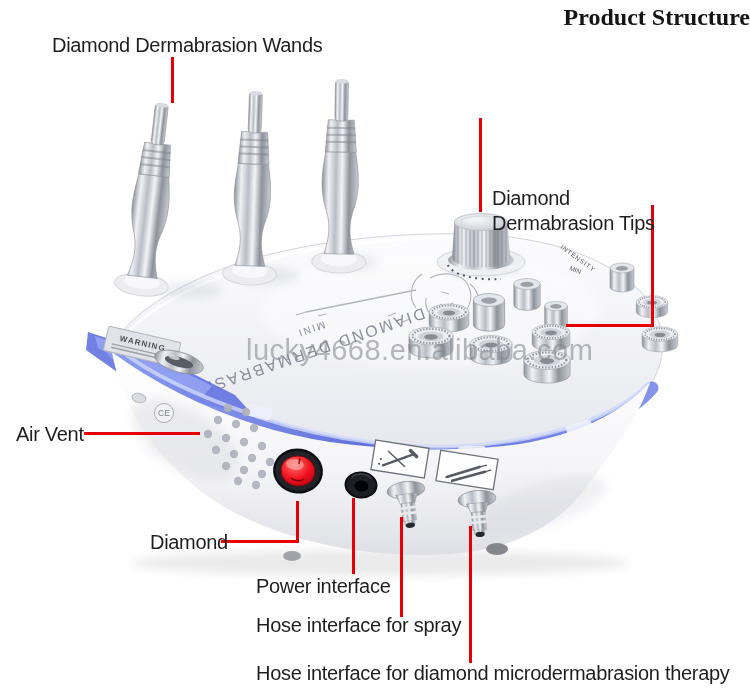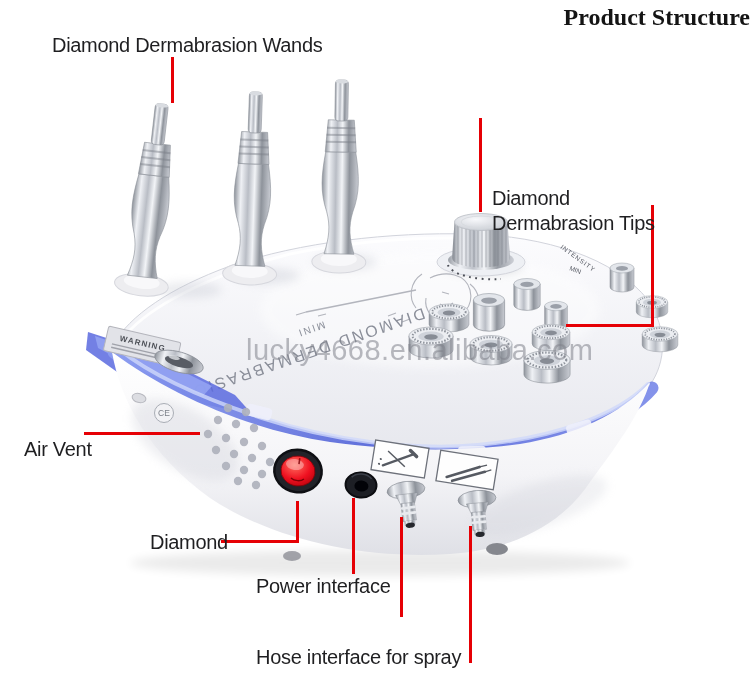--- a/index.html
+++ b/index.html
@@ -269,18 +269,19 @@
   <div class="rline hline" style="left:221px;top:540px;width:78px;"></div>
   <div class="rline vline" style="left:296px;top:501px;height:42px;"></div>
   <div class="rline vline" style="left:352px;top:498px;height:76px;"></div>
   <div class="rline vline" style="left:400px;top:517px;height:100px;"></div>
   <div class="rline vline" style="left:469px;top:526px;height:137px;"></div>
 
   <h1 class="title">Product Structure</h1>
 
   <div class="label" style="left:8px;top:33px;margin-left:44px;">Diamond Dermabrasion Wands</div>
   <div class="label" style="left:492px;top:155px;width:205px;margin-top:31px;">Diamond Dermabrasion Tips</div>
-  <div class="label" style="left:24px;top:422px;margin-top:15px;">Air Vent</div>
+  <div class="label" style="left:16px;top:422px;">Air Vent</div>
   <div class="label" style="left:150px;top:530px;">Diamond</div>
   <div class="label" style="left:256px;top:574px;text-align:right;">Power interface</div>
-  <div class="label" style="left:256px;top:613px;margin-top:32px;">Hose interface for spray</div>
+  <div class="label" style="left:256px;top:613px;">Hose interface for spray</div>
+  <div class="label" style="left:256px;top:661px;white-space:nowrap;">Hose interface for diamond microdermabrasion therapy</div>
 
 </div>
 
 </body></html>

